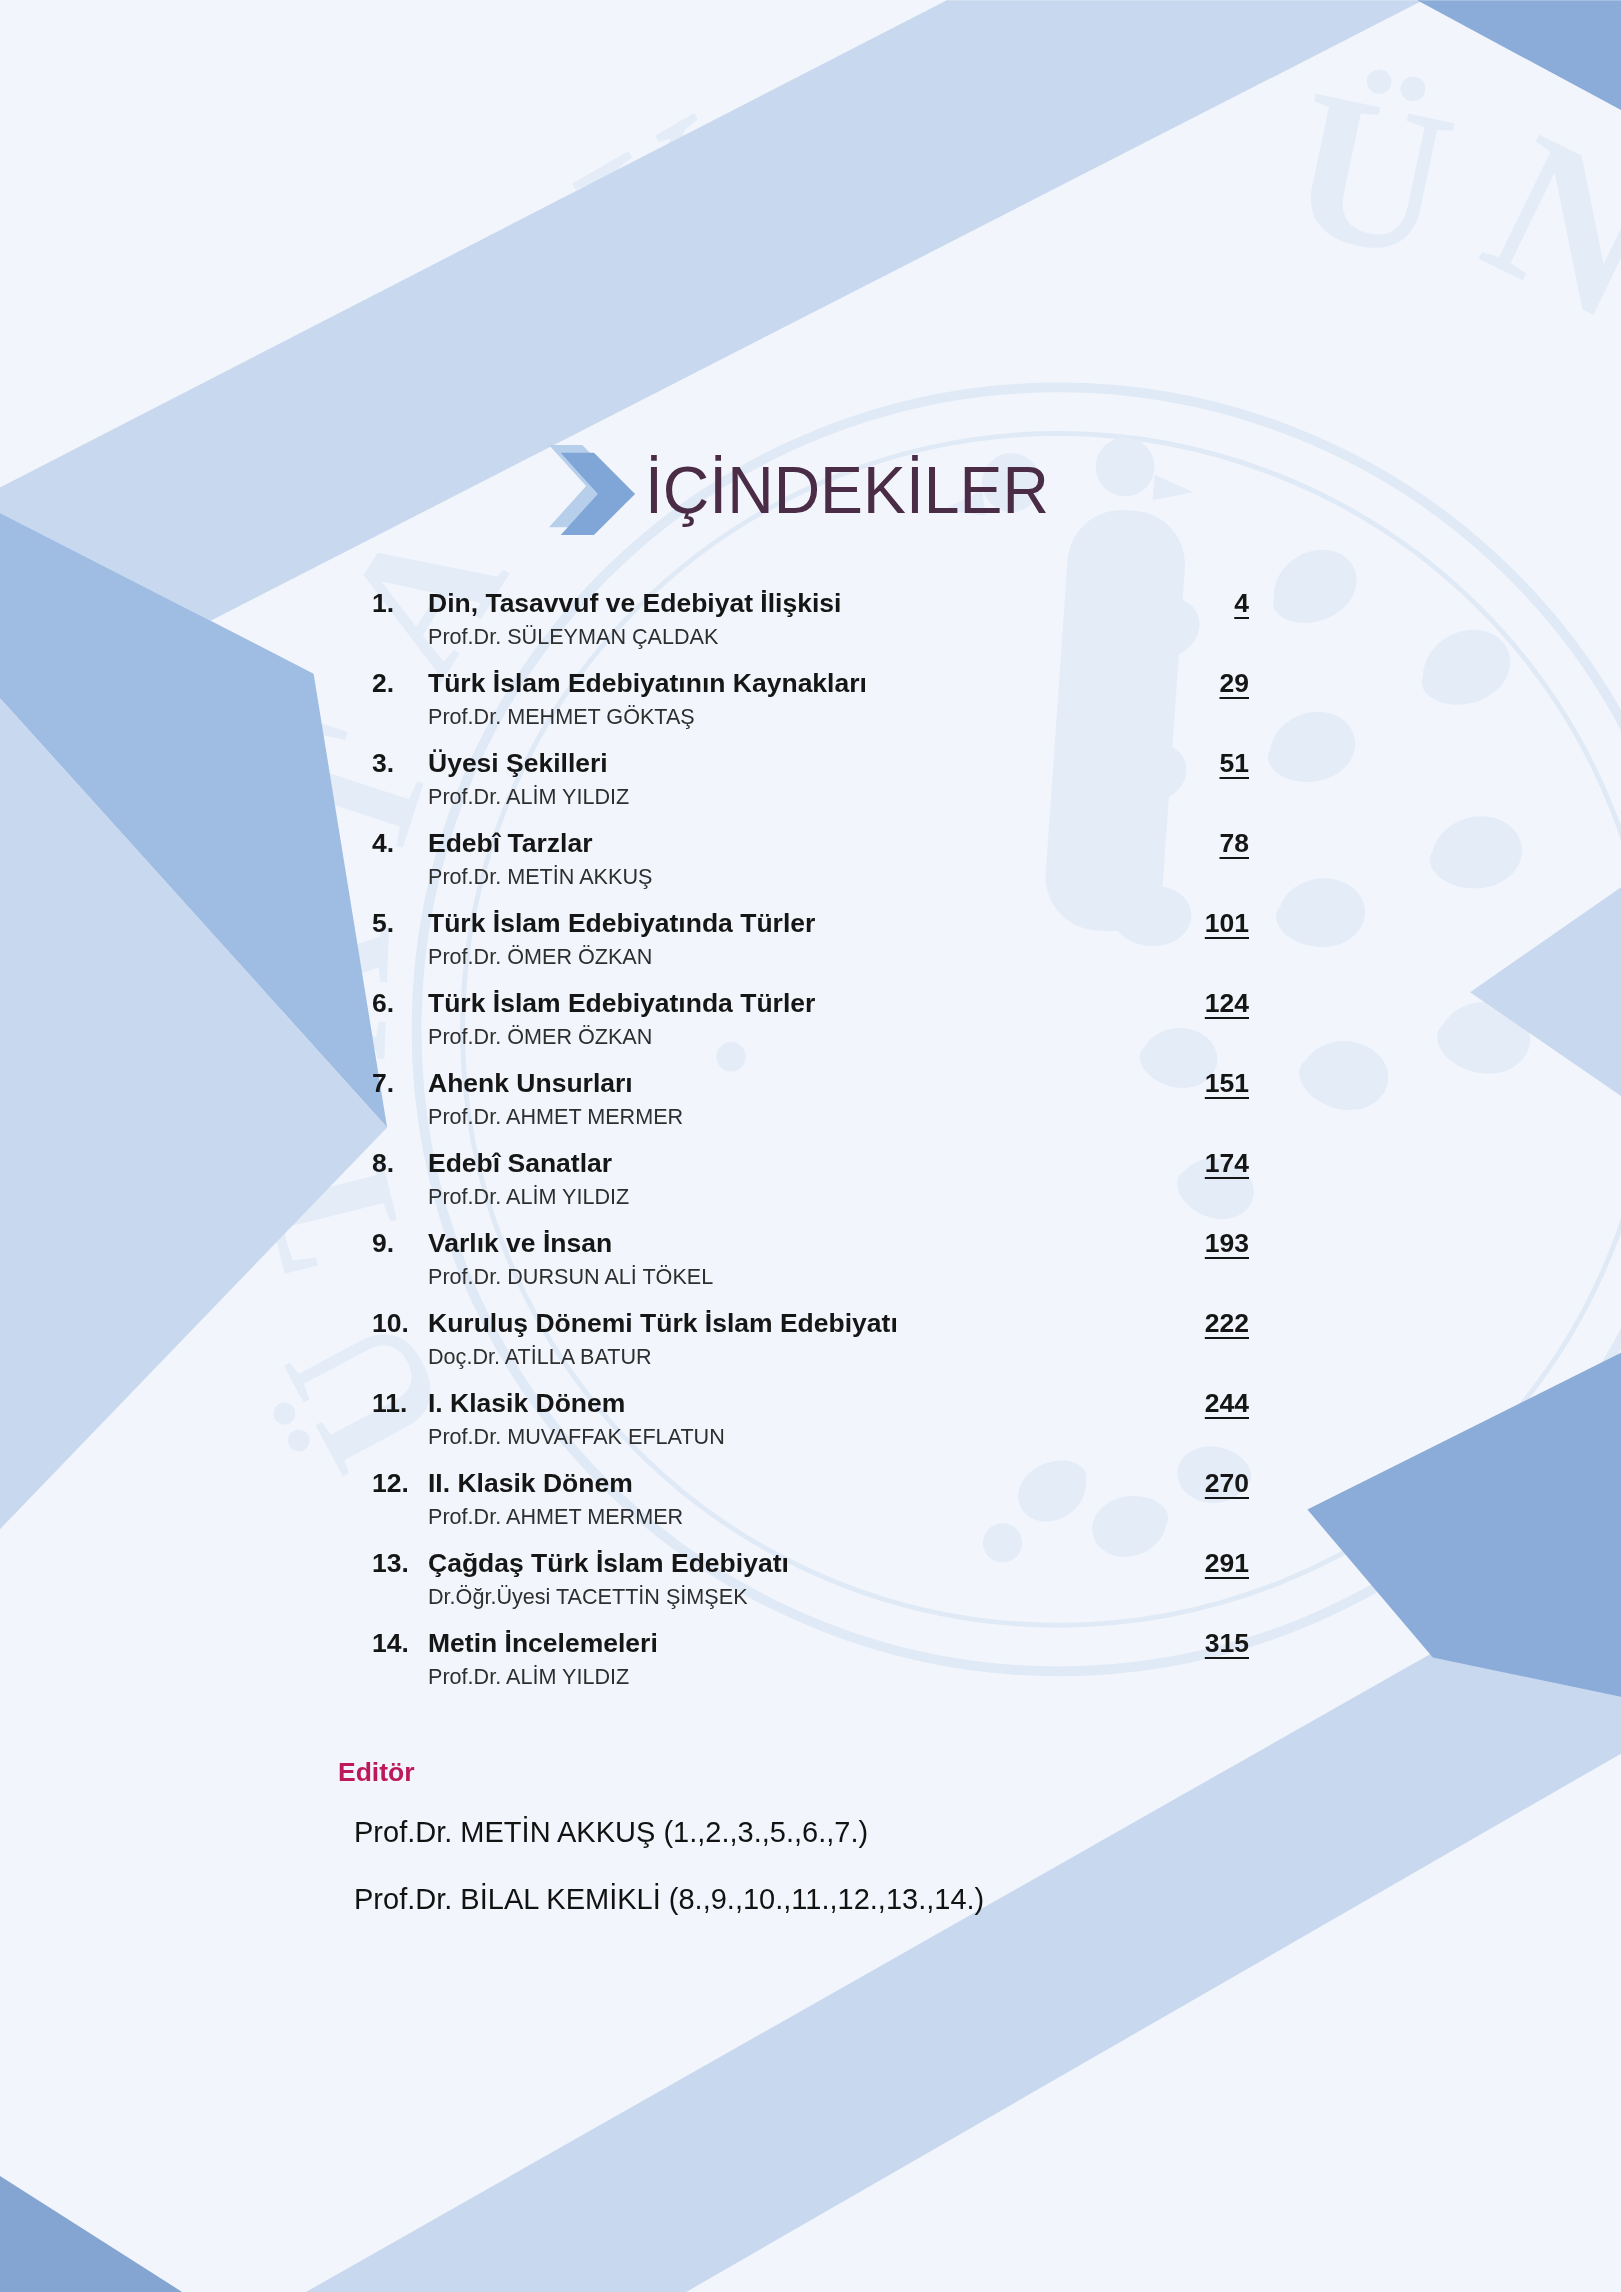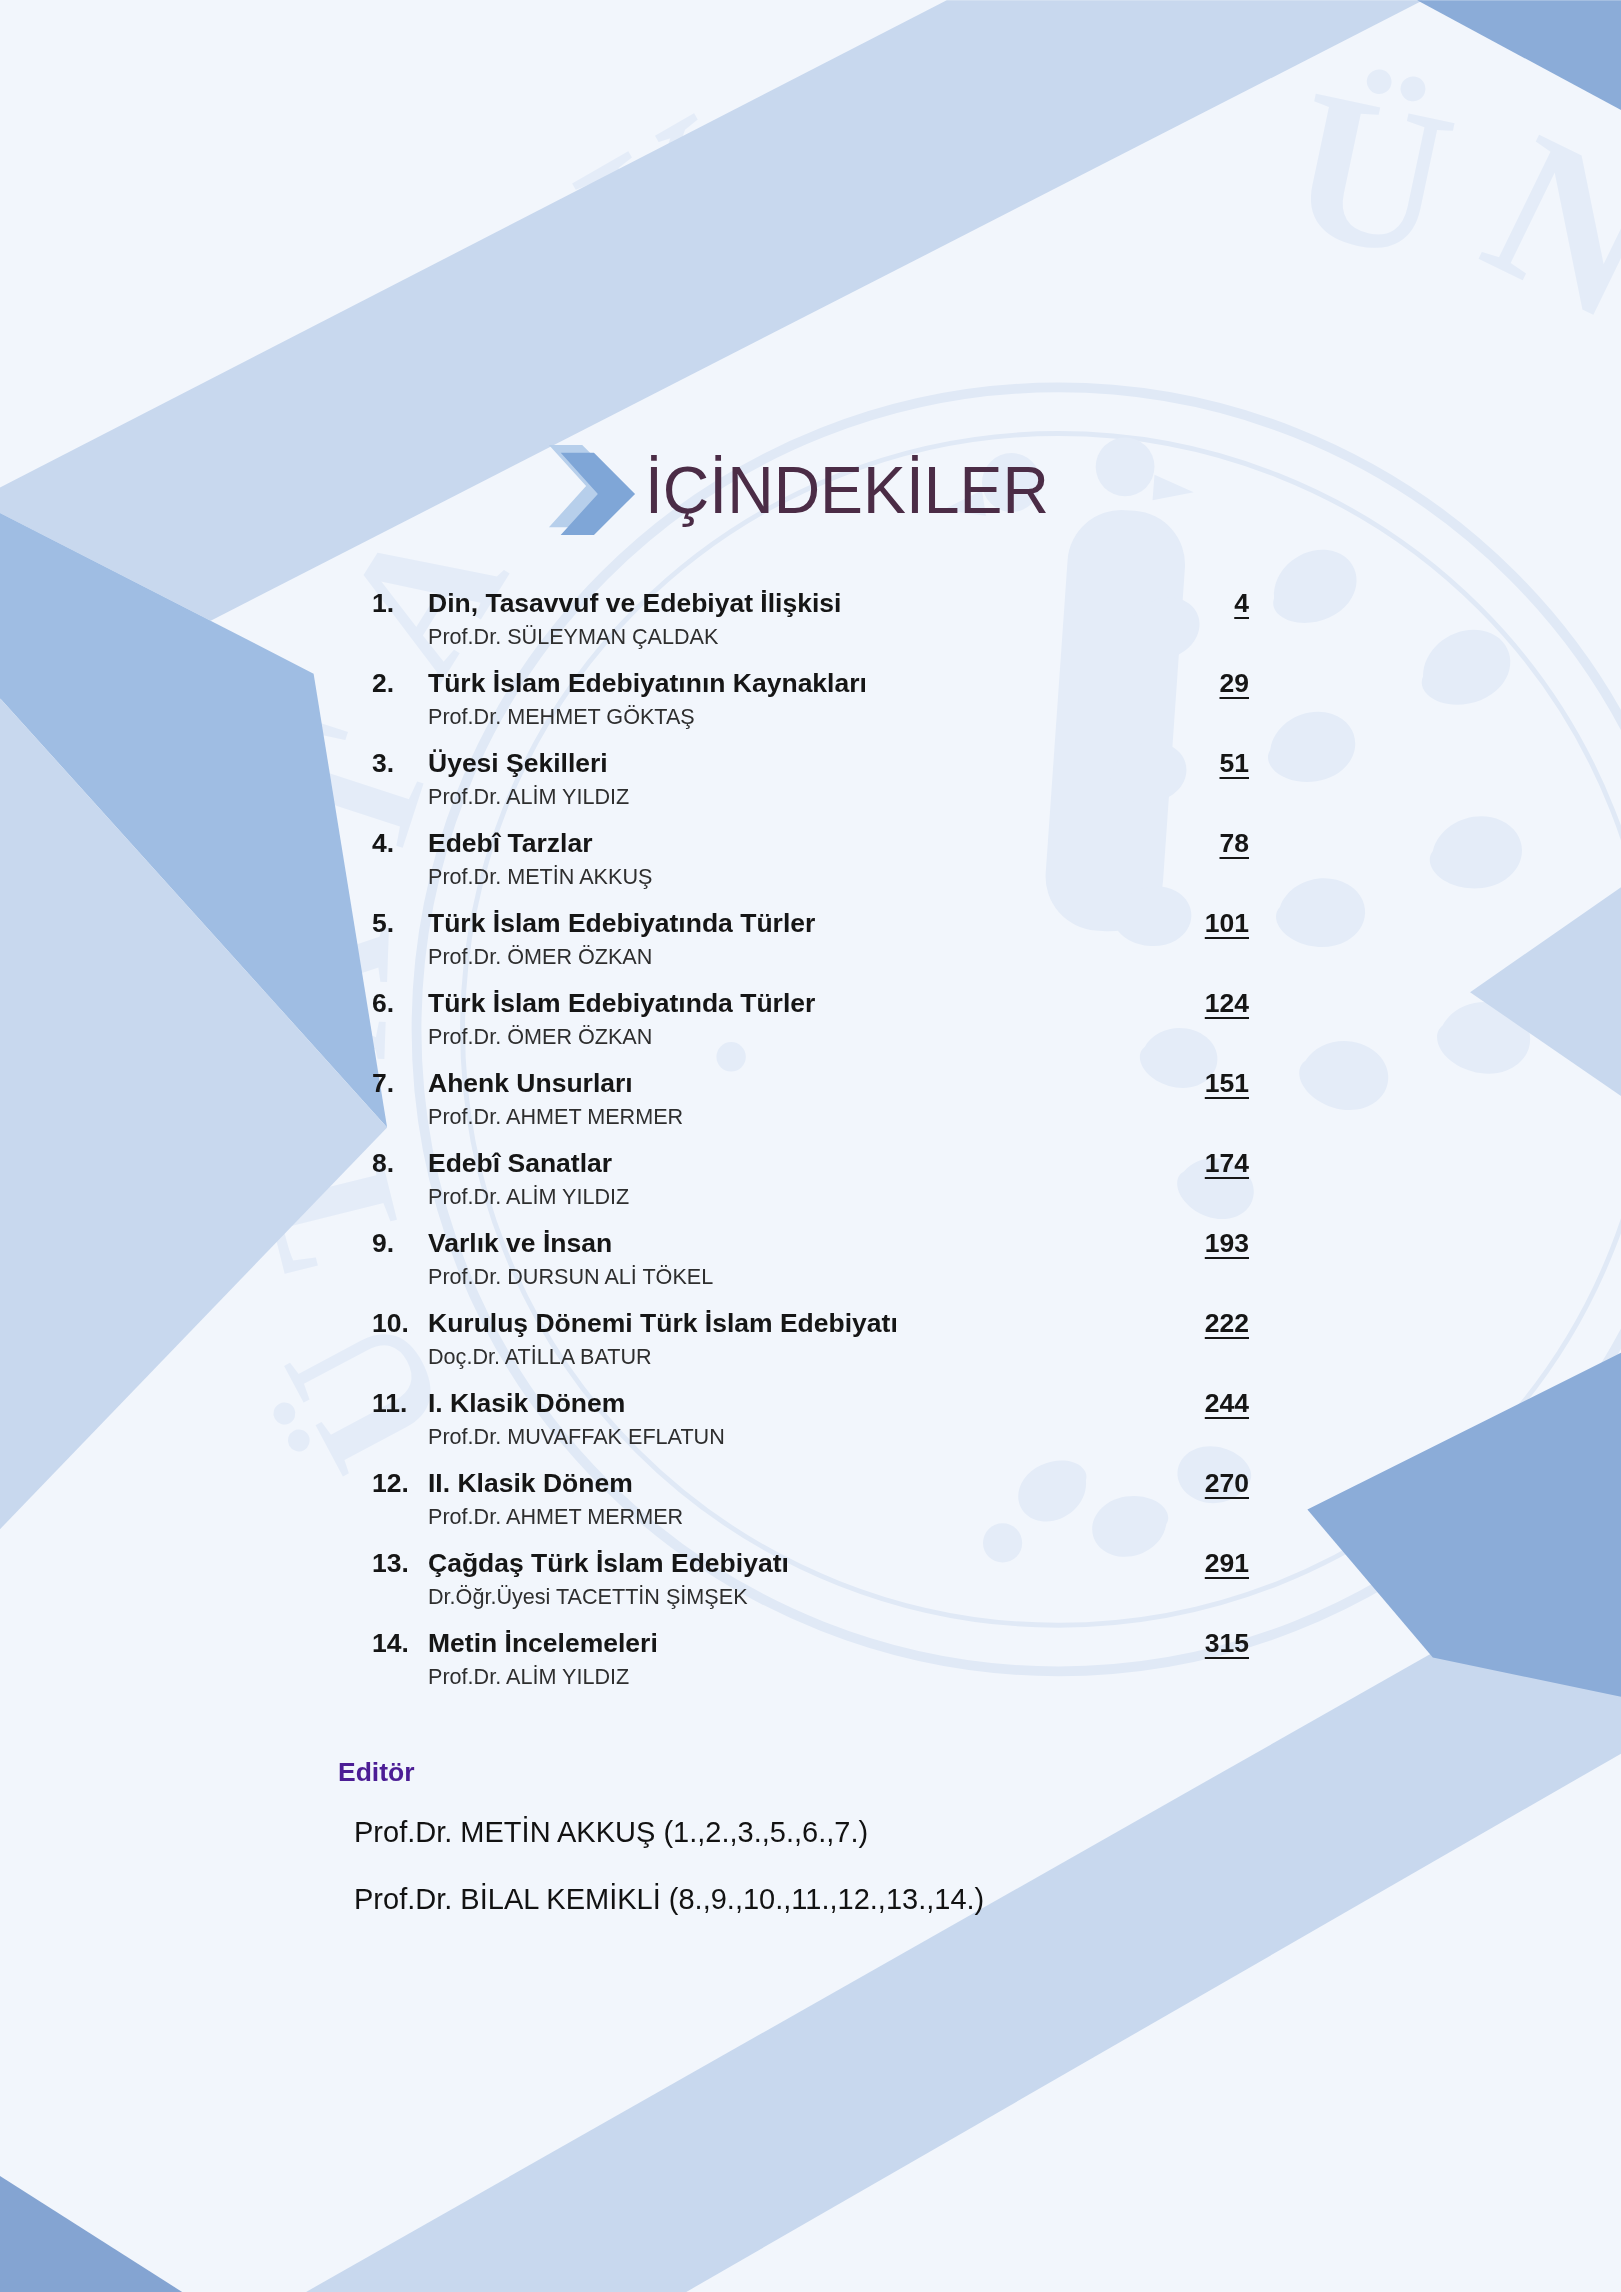--- a/index.html
+++ b/index.html
@@ -27,21 +27,21 @@
 
   .toc{position:absolute;left:372px;top:588px;width:877px;}
   .toc-item{position:relative;height:80px;}
   .t-num{position:absolute;left:0;top:0;width:51px;font-size:26.5px;font-weight:600;color:var(--c-text);}
   .t-title{position:absolute;left:56px;top:0;font-size:26.5px;font-weight:700;color:var(--c-text);white-space:nowrap;}
   .t-author{position:absolute;left:56px;top:36px;font-size:21.6px;font-weight:400;color:var(--c-author);white-space:nowrap;}
   .t-page{position:absolute;right:0;top:0;font-size:26.5px;font-weight:600;color:var(--c-text);
     text-decoration:underline;text-decoration-thickness:2px;text-underline-offset:4.9px;}
 
   .editor{position:absolute;left:338px;top:1757px;}
-  .ed-heading{font-size:26.5px;font-weight:600;color:#4c1d95;margin:0 0 28px 0;}
+  .ed-heading{font-size:26.5px;font-weight:600;color:#be185d;margin:0 0 28px 0;}
   .ed-line{font-size:29px;font-weight:500;color:#121212;margin:0 0 34px 16px;white-space:nowrap;}
 </style>
 </head>
 <body>
 
 <div class="page">
 
   <svg class="bg-svg" viewBox="0 0 1654 2339">
     <defs>
       <path id="feather" d="M0,0 C6,-24 36,-36 58,-26 C80,-16 82,10 62,24 C42,38 10,32 0,16 C-4,9 -3,4 0,0 Z"></path>

